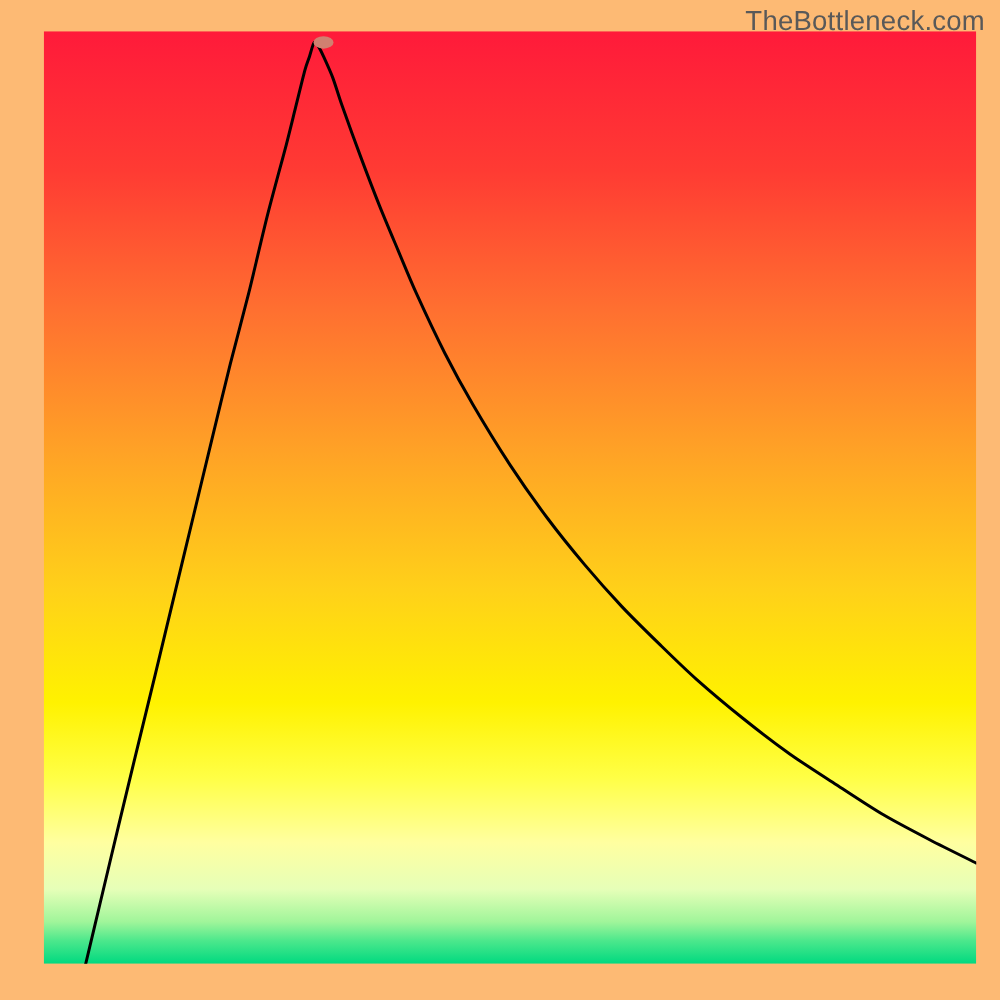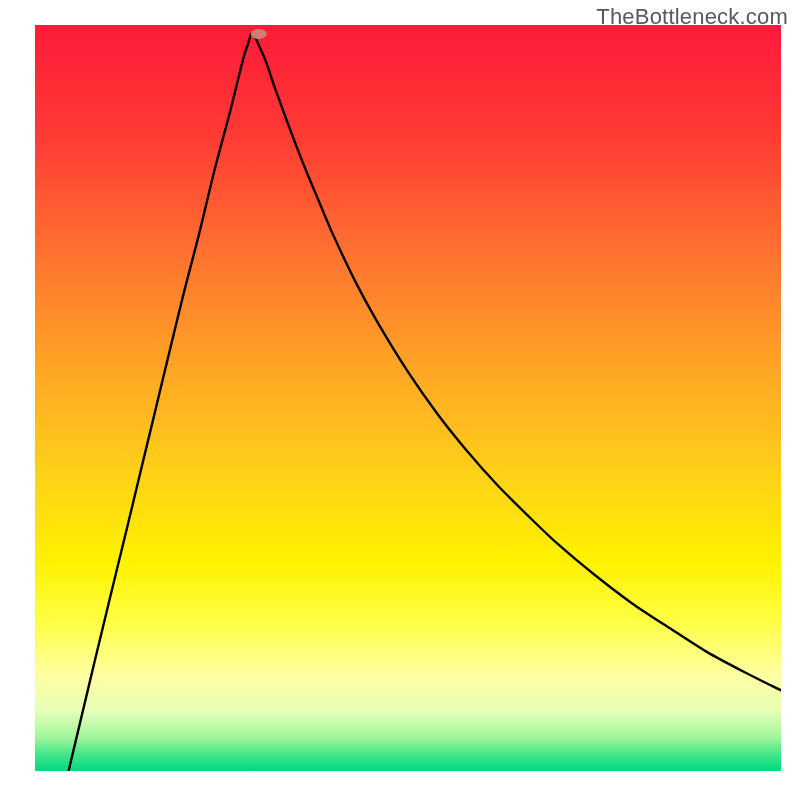--- a/index.html
+++ b/index.html
@@ -8,21 +8,21 @@
     width: 800px;
     height: 800px;
     background: #000;
     font-family: Arial, Helvetica, sans-serif;
     overflow: hidden;
   }
   .frame {
     position: relative;
     width: 800px;
     height: 800px;
-    background: #ffffff;
+    background: #fdba74;
   }
   .watermark {
     position: absolute;
     top: 4px;
     right: 12px;
     color: #595959;
     font-size: 22px;
     font-weight: 400;
     letter-spacing: 0.2px;
     z-index: 10;

